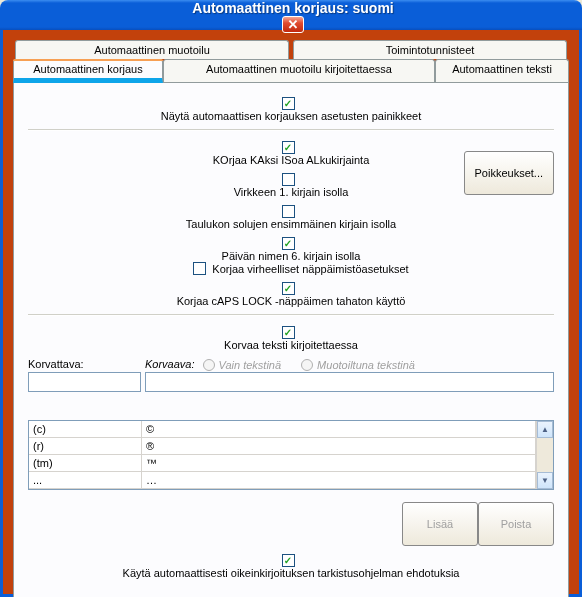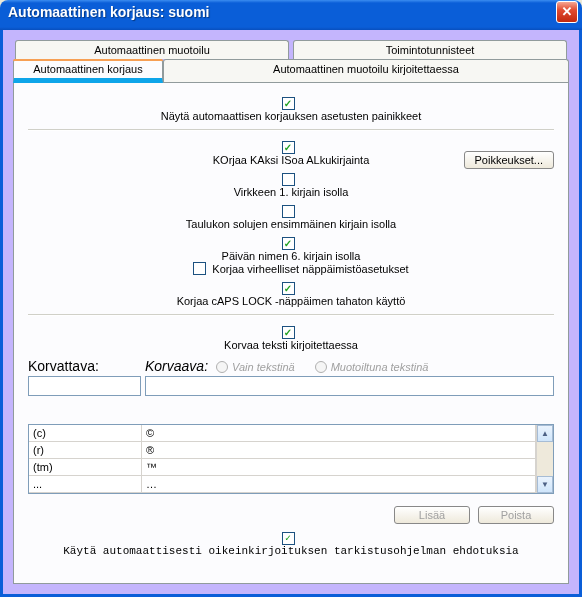--- a/index.html
+++ b/index.html
@@ -15,36 +15,37 @@
   height: 30px;
   background: linear-gradient(to bottom, #3b8cf0 0%, #0a5ed8 10%, #0a5ed8 90%, #084fbf 100%);
   border-radius: 8px 8px 0 0;
   display: flex;
   align-items: center;
   padding: 0 4px 7px 8px;
   color: white;
   font-weight: bold;
   font-size: 14px;
   font-family: "Trebuchet MS", sans-serif;
+  flex-direction: column;
 }
 .titlebar .title { flex: 1; text-shadow: 1px 1px 1px rgba(0,0,0,0.4); }
 .close-btn {
   width: 22px; height: 22px;
   background: linear-gradient(to bottom, #f5a694, #e14b30 40%, #c1290e);
   border: 1px solid #fff;
   border-radius: 3px;
   color: white;
   font-weight: bold;
   font-size: 13px;
   display: flex; align-items: center; justify-content: center;
   cursor: pointer;
   font-family: Arial;
 }
 .window-body {
-  background: #c4b5fd;
+  background: #c2410c;
   border: 3px solid #0a5ed8;
   border-top: none;
   height: 567px;
   padding: 10px 10px 10px 10px;
 }
 .tab-row {
   display: flex;
 }
 .tab {
   border: 1px solid #919b9c;
@@ -105,21 +106,21 @@
 }
 .sep {
   border: none;
   border-top: 1px solid #d0d0c8;
   border-bottom: 1px solid #fff;
   margin: 6px 0 10px 0;
 }
 .btn {
   border: 1px solid #888;
   background: linear-gradient(to bottom, #fff, #eee9db);
-  padding: 2px 10px;
+  padding: 15px 10px;
   font-size: 11px;
   border-radius: 3px;
   cursor: pointer;
   min-width: 76px;
   text-align: center;
 }
 .btn.disabled { color: #a0a0a0; cursor: default; }
 .btn.default {
   box-shadow: 0 0 0 2px #6fa2d8 inset, 0 0 0 1px #2a5ca8;
 }
@@ -131,21 +132,21 @@
 .radio {
   width: 12px; height: 12px;
   border: 1px solid #b0b0b0;
   border-radius: 50%;
   margin-right: 4px;
   display: inline-block;
   vertical-align: middle;
   background: #f5f5f5;
 }
 .radio-label { color: #a0a0a0; margin-right: 20px; }
-.field-label { font-size: 14px; margin-bottom: 2px; display: block; }
+.field-label { font-size: 11px; margin-bottom: 2px; display: block; }
 .text-input {
   border: 1px solid #7f9db9;
   height: 20px;
   font-size: 11px;
   padding: 2px 4px;
   background: #fff;
 }
 .replace-wrap { display: flex; gap: 0; margin-bottom: 28px; }
 .replace-wrap .col1 { width: 113px; }
 .replace-wrap .col2 { flex: 1; margin-left: 4px; }
@@ -184,21 +185,20 @@
   border: 1px solid #a6bcd5;
   font-size: 8px;
   display: flex; align-items: center; justify-content: center;
   color: #4d6185;
   cursor: pointer;
 }
 .sb-track { flex: 1; background: #eee9db; }
 .btn-row {
   display: flex;
   justify-content: flex-end;
-  gap: 8px;
   margin-top: 12px;
 }
 .footer-btns {
   display: flex;
   justify-content: flex-end;
   gap: 8px;
   margin-top: 14px;
 }
 .row-with-extra { display: flex; align-items: center; }
 .row-with-extra .extra { margin-left: 20px; display: flex; align-items: center; }
@@ -214,20 +214,21 @@
 
 <div class="window-body">
 
   <div class="tab-row">
     <div class="tab top-row">Automaattinen muotoilu</div>
     <div class="tab top-row">Toimintotunnisteet</div>
   </div>
   <div class="tab-row">
     <div class="tab bottom-row active" style="width:150px">Automaattinen korjaus</div>
     <div class="tab bottom-row" style="flex:1">Automaattinen muotoilu kirjoitettaessa</div>
+    <div class="tab bottom-row" style="width:134px">Automaattinen teksti</div>
   </div>
 
   <div class="tab-panel">
 
     <div class="checkbox-row">
       <span class="check checked"></span>
       <span>Näytä automaattisen korjauksen asetusten painikkeet</span>
     </div>
 
     <hr class="sep">
@@ -305,21 +306,21 @@
         <div class="sb-track"></div>
         <div class="sb-btn">▼</div>
       </div>
     </div>
 
     <div class="btn-row">
       <div class="btn disabled">Lisää</div>
       <div class="btn disabled">Poista</div>
     </div>
 
-    <div class="checkbox-row" style="margin-top:8px; margin-bottom:16px;font-family:Liberation Mono, monospace;">
+    <div class="checkbox-row" style="margin-top:8px; margin-bottom:16px;">
       <span class="check checked"></span>
       <span>Käytä automaattisesti oikeinkirjoituksen tarkistusohjelman ehdotuksia</span>
     </div>
 
   </div>
 
   <div class="footer-btns">
     <div class="btn default">OK</div>
     <div class="btn">Peruuta</div>
   </div>

